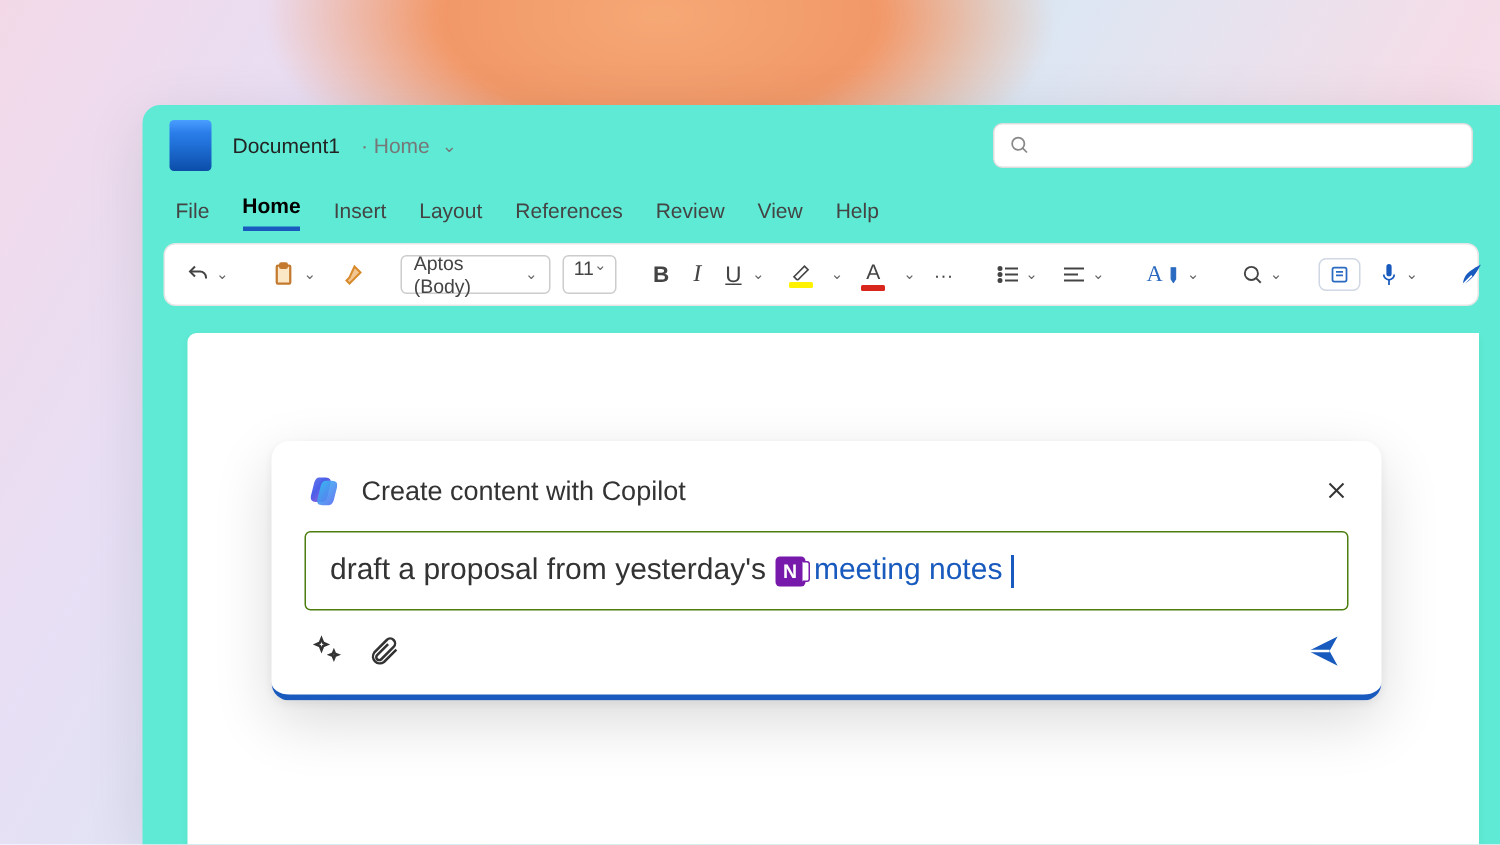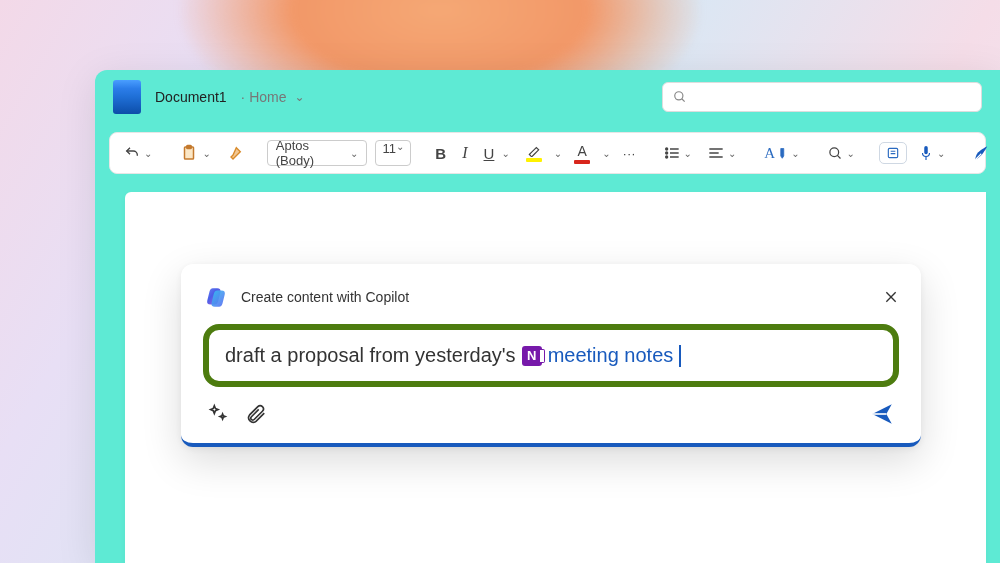--- a/index.html
+++ b/index.html
@@ -74,24 +74,24 @@
   }
   
   .copilot-card {
     position: absolute; top: 72px; left: 56px; width: 740px;
     background: #fff; border-radius: 12px;
     box-shadow: 0 14px 40px rgba(0,0,0,0.14), 0 2px 6px rgba(0,0,0,0.06);
     padding: 20px 22px 0 22px;
     border-bottom: 4px solid #185abd;
   }
   .copilot-head { display: flex; align-items: center; gap: 12px; margin-bottom: 14px; }
-  .copilot-title { font-size: 14px; color: #333; flex: 1; }
+  .copilot-title { font-size: 18px; color: #333; flex: 1; }
   .close-x { font-size: 18px; color: #444; cursor: default; }
   .copilot-input {
-    border: 6px solid #4d7c0f; border-radius: 16px; padding: 14px 16px;
+    border: 1px solid #4d7c0f; border-radius: 4px; padding: 14px 16px;
     font-size: 20px; color: #333; display: flex; align-items: center; flex-wrap: wrap; gap: 6px;
   }
   .onenote-badge {
     width: 20px; height: 20px; background: #7719aa; color: #fff; font-weight: 700;
     font-size: 13px; border-radius: 3px; display: inline-flex; align-items: center; justify-content: center;
     position: relative;
   }
   .onenote-badge::after { content:""; position:absolute; right:-3px; top:3px; bottom:3px; width:4px; background:#fff; border:1px solid #7719aa; border-left:none; border-radius:0 2px 2px 0;}
   .ref-link { color: #185abd; }
   .cursor { display:inline-block; width:1.5px; height:22px; background:#185abd; vertical-align:middle; }
@@ -114,20 +114,30 @@
     <span class="doc-status">· Home</span>
     <span class="chev">⌄</span>
     <div class="searchbox">
       <svg width="14" height="14" viewBox="0 0 24 24" fill="none" stroke="#888" stroke-width="2">
           <circle cx="10" cy="10" r="7"></circle>
           <line x1="20" y1="20" x2="15" y2="15"></line>
         </svg>
     </div>
   </div>
 
+  <div class="menubar">
+    <span class="tab">File</span>
+    <span class="tab active">Home</span>
+    <span class="tab">Insert</span>
+    <span class="tab">Layout</span>
+    <span class="tab">References</span>
+    <span class="tab">Review</span>
+    <span class="tab">View</span>
+    <span class="tab">Help</span>
+  </div>
 
   <div class="ribbon">
     <div class="rb-btn">
       <svg width="16" height="16" viewBox="0 0 24 24" fill="none" stroke="#444" stroke-width="2">
           <path d="M9 14L4 9l5-5"></path>
           <path d="M4 9h10a6 6 0 016 6v1"></path>
         </svg>
       <span class="rb-chev">⌄</span>
     </div>
     <div class="rb-sep"></div>

